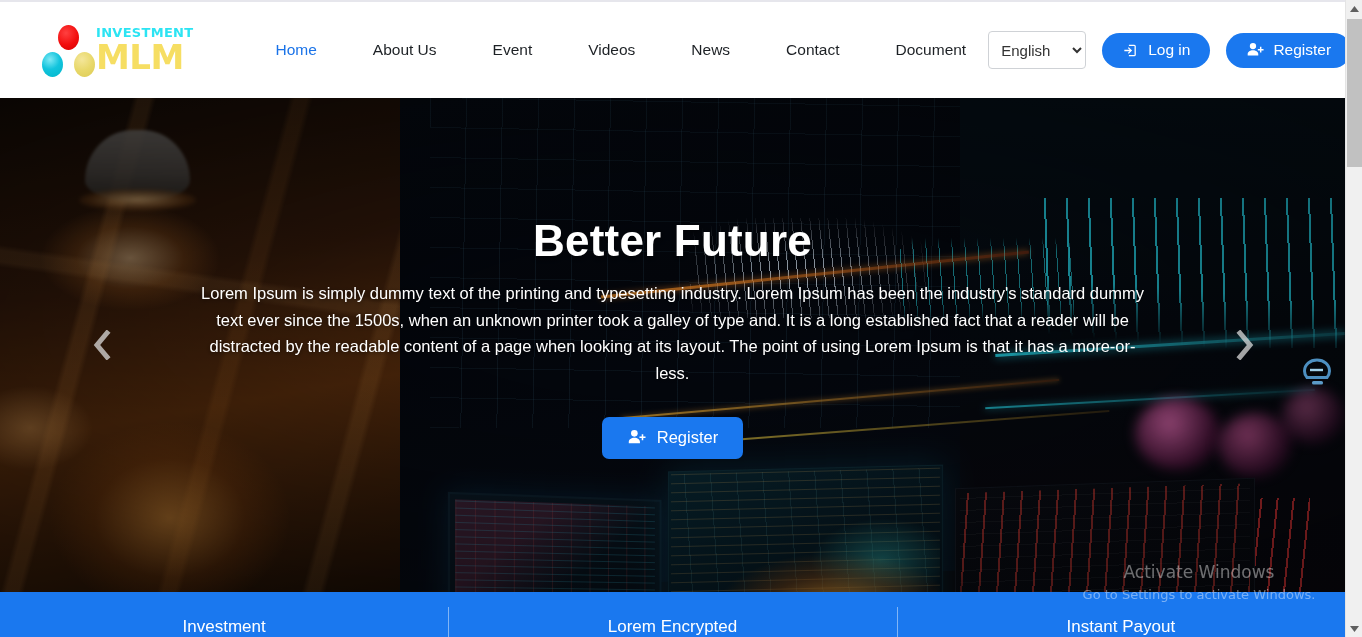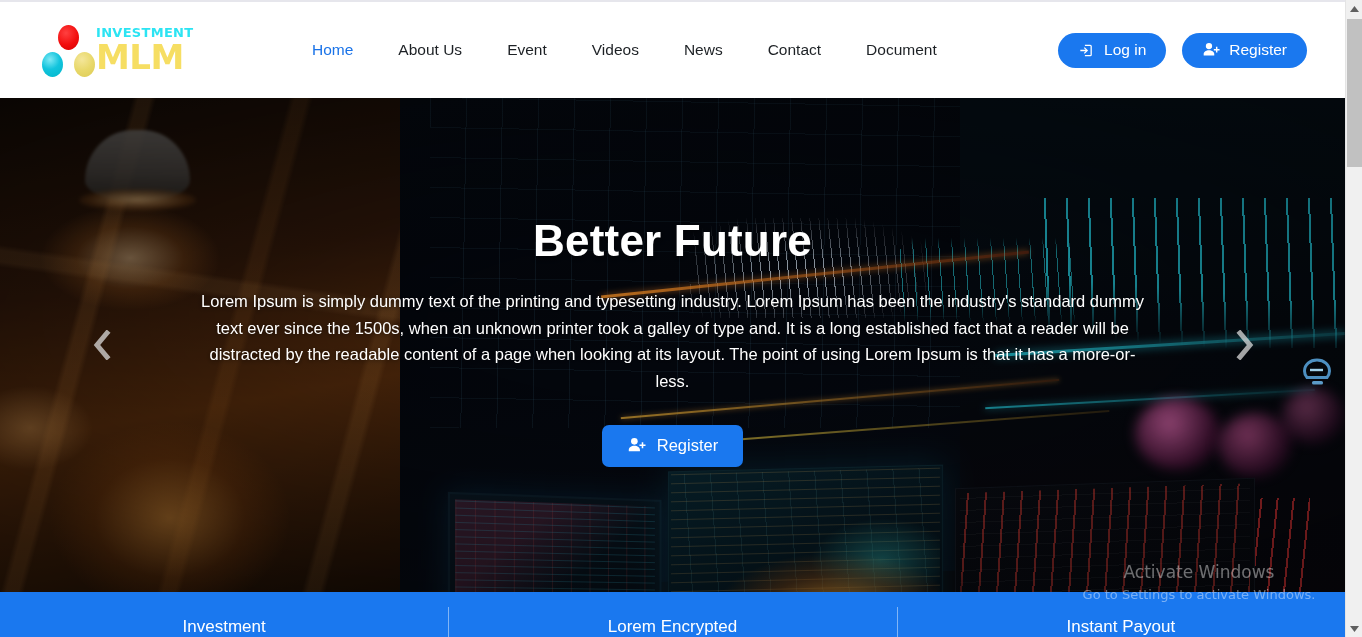--- a/index.html
+++ b/index.html
@@ -35,21 +35,21 @@
   .logo-text { margin-left:4px; line-height:1; }
   .logo-top {
     color:#2ce4f3; font-size:13px; font-weight:bold; letter-spacing:.3px;
     font-family:"DejaVu Sans", sans-serif;
   }
   .logo-main {
     color:#f6de63; font-size:34px; font-weight:bold; letter-spacing:-.5px;
     margin-top:1px; font-family:"DejaVu Sans", sans-serif;
   }
 
-  .nav { display:flex; align-items:flex-end; margin-left:60px; gap:1px; }
+  .nav { display:flex; align-items:flex-end; margin-left:60px; gap:12px; }
   .nav-item {
     font-size:15.5px; color:#1d2125; padding:6px 22px; cursor:pointer;
     white-space:nowrap;
   }
   .nav-item.active { color:#1a73e8; }
 
   .header-right {
     margin-left:auto; margin-right:38px; display:flex; align-items:center; gap:16px;
   }
   .lang-select {
@@ -237,21 +237,21 @@
   .hero-content {
     position:absolute; inset:0; display:flex; flex-direction:column;
     align-items:center; justify-content:flex-start; padding-top:118px;
     text-align:center;
   }
   .hero-title {
     color:#fff; font-size:44px; font-weight:bold; letter-spacing:.2px;
     text-shadow:0 2px 6px rgba(0,0,0,.55);
   }
   .hero-desc {
-    color:#fff; font-size:16.5px; line-height:1.62; width:945px; margin-top:22px;
+    color:#fff; font-size:16.5px; line-height:1.62; width:945px; margin-top:14px;
     text-shadow:0 1px 5px rgba(0,0,0,.6);
   }
   .hero-cta {
     margin-top:30px; display:flex; align-items:center; gap:11px;
     background:#1a78ef; color:#fff; border:none; border-radius:7px;
     height:42px; padding:0 25px; font-size:16.5px; cursor:pointer;
     font-family:"Liberation Sans", sans-serif;
   }
 
   .carousel-arrow {
@@ -331,20 +331,23 @@
       <div class="nav-item active">Home</div>
       <div class="nav-item">About Us</div>
       <div class="nav-item">Event</div>
       <div class="nav-item">Videos</div>
       <div class="nav-item">News</div>
       <div class="nav-item">Contact</div>
       <div class="nav-item">Document</div>
     </div>
 
     <div class="header-right">
+      <select class="lang-select">
+        <option>English</option>
+      </select>
 
       <button class="btn-pill">
         <svg width="17" height="17" viewBox="0 0 16 16" fill="#fff">
           <path d="M6.5 2.5h5a1.5 1.5 0 0 1 1.5 1.5v8a1.5 1.5 0 0 1-1.5 1.5h-5v-1.2h5a.3.3 0 0 0 .3-.3V4a.3.3 0 0 0-.3-.3h-5z"></path>
           <path d="M7.2 7.4H2.2v1.2h5L5.5 10.3l.85.85L9.5 8 6.35 4.85 5.5 5.7z"></path>
         </svg>
         <span>Log in</span>
       </button>
 
       <button class="btn-pill">

